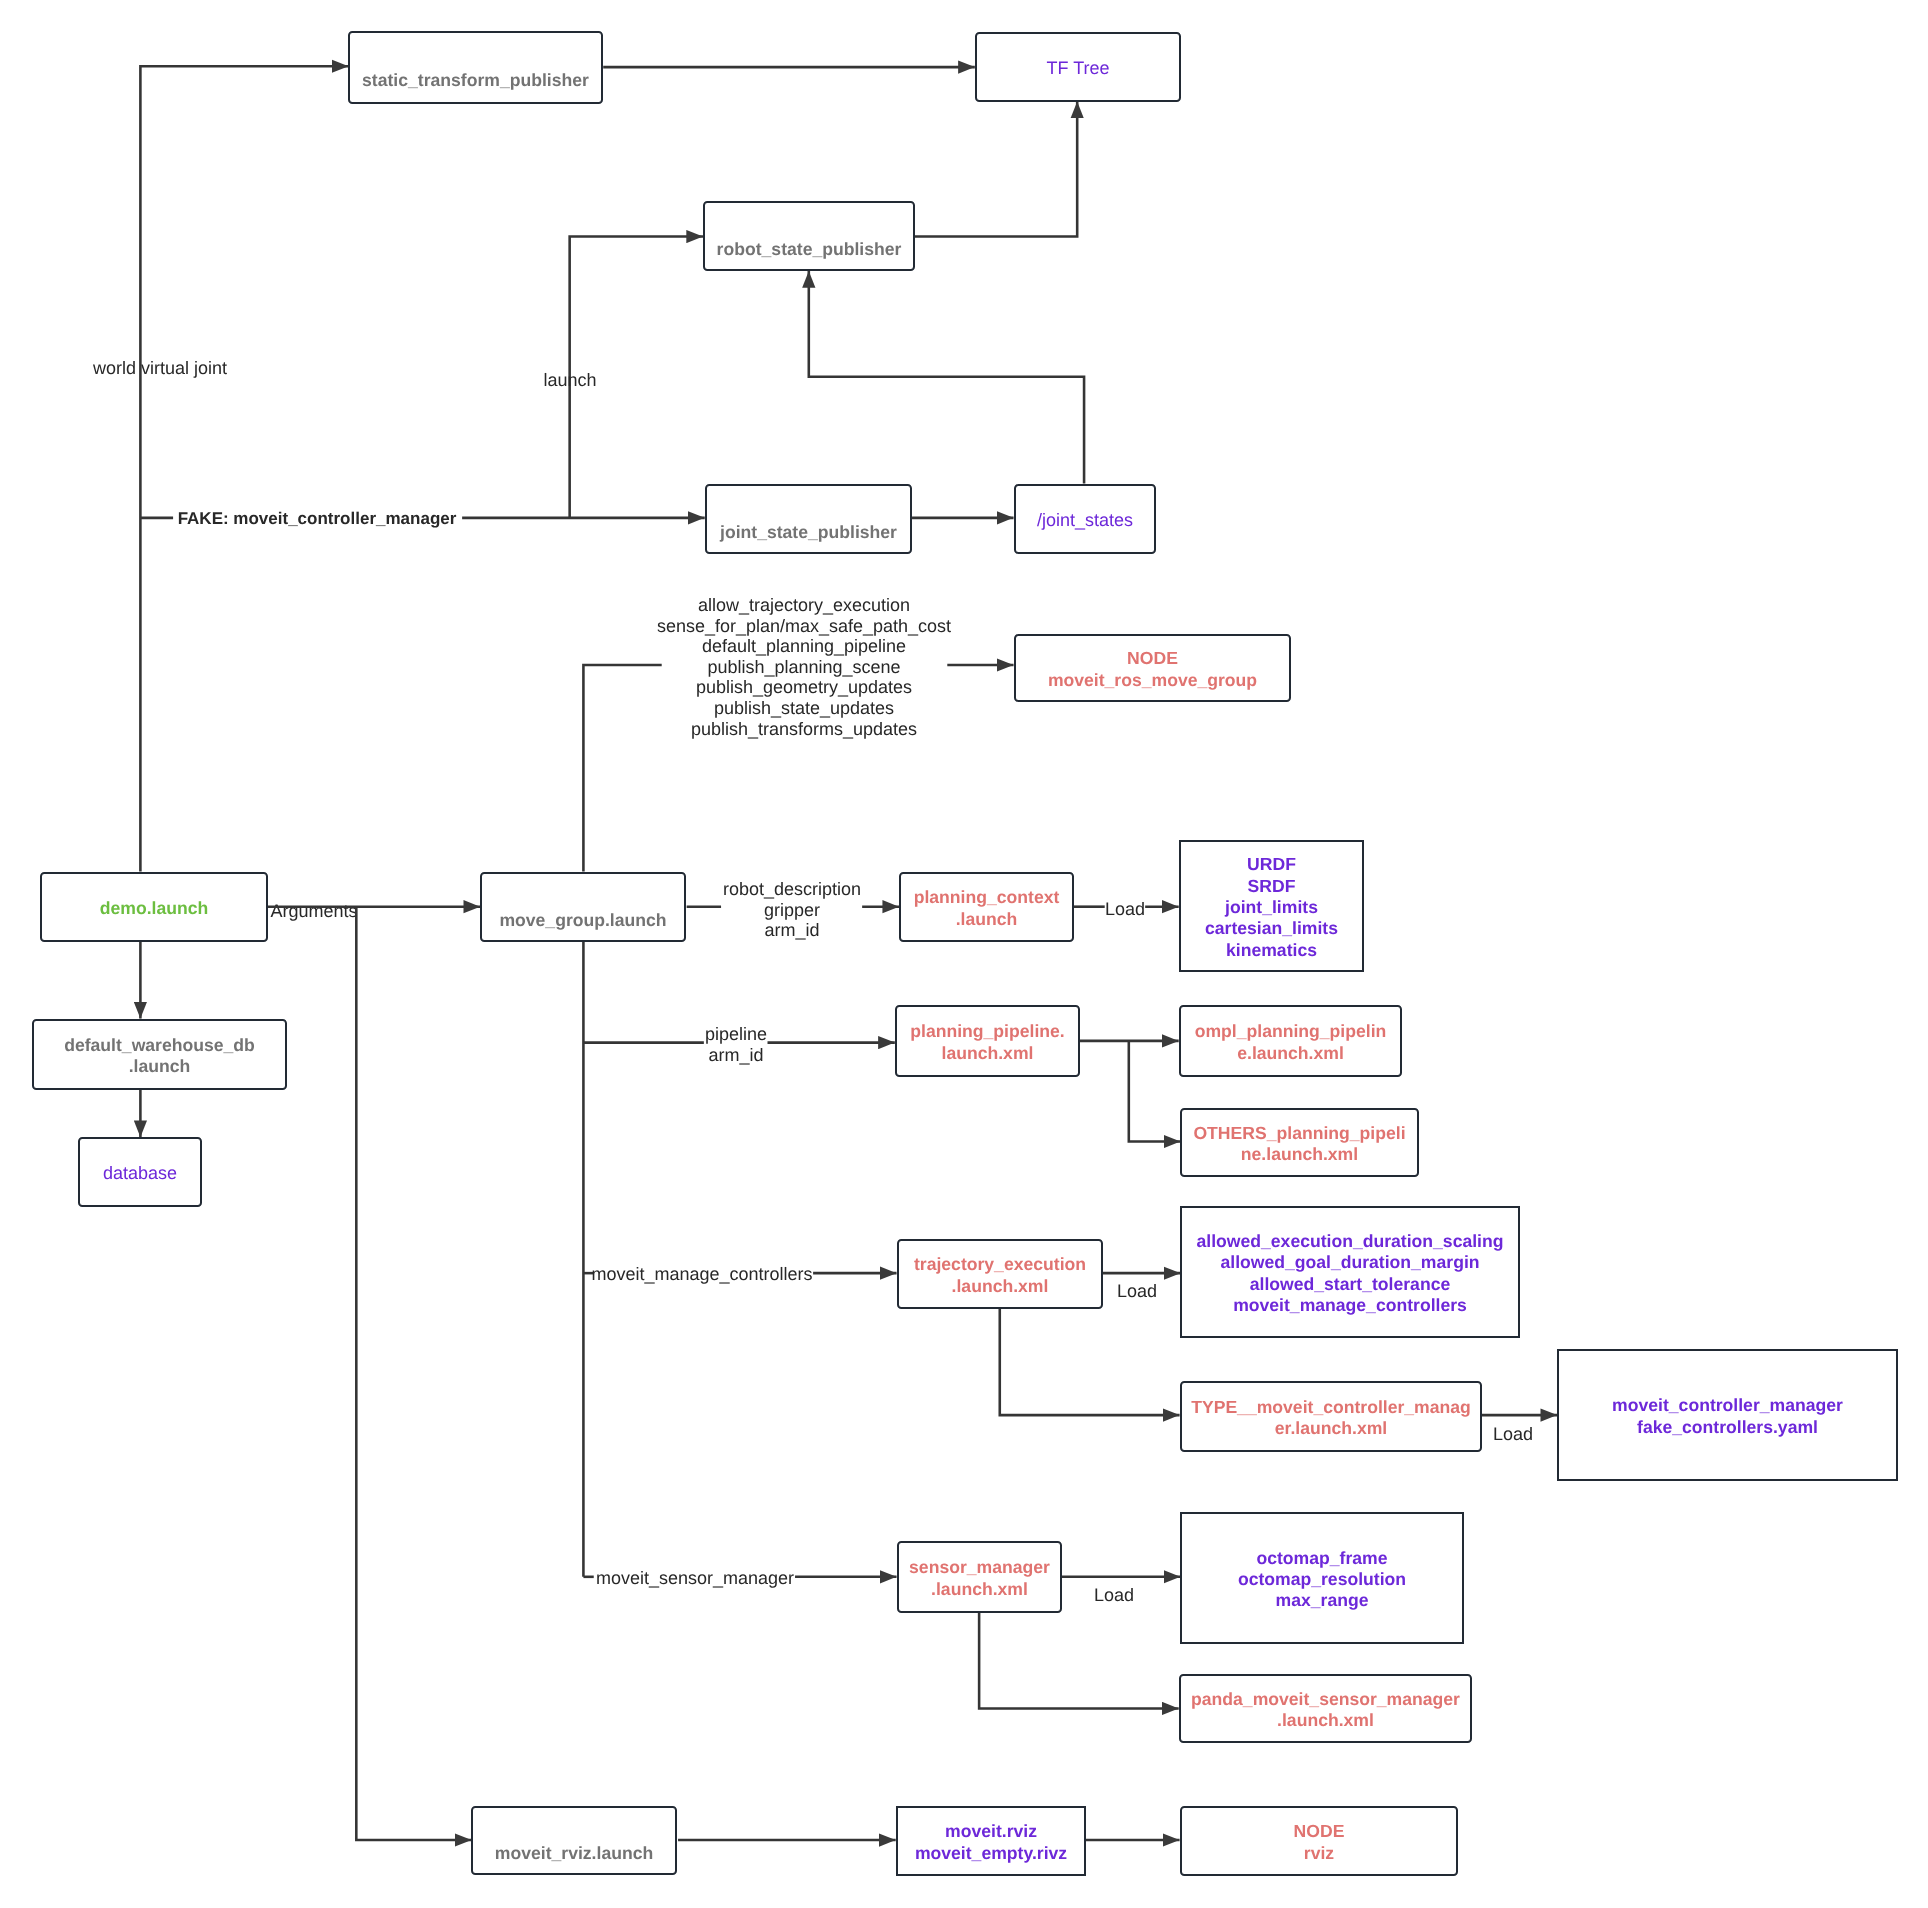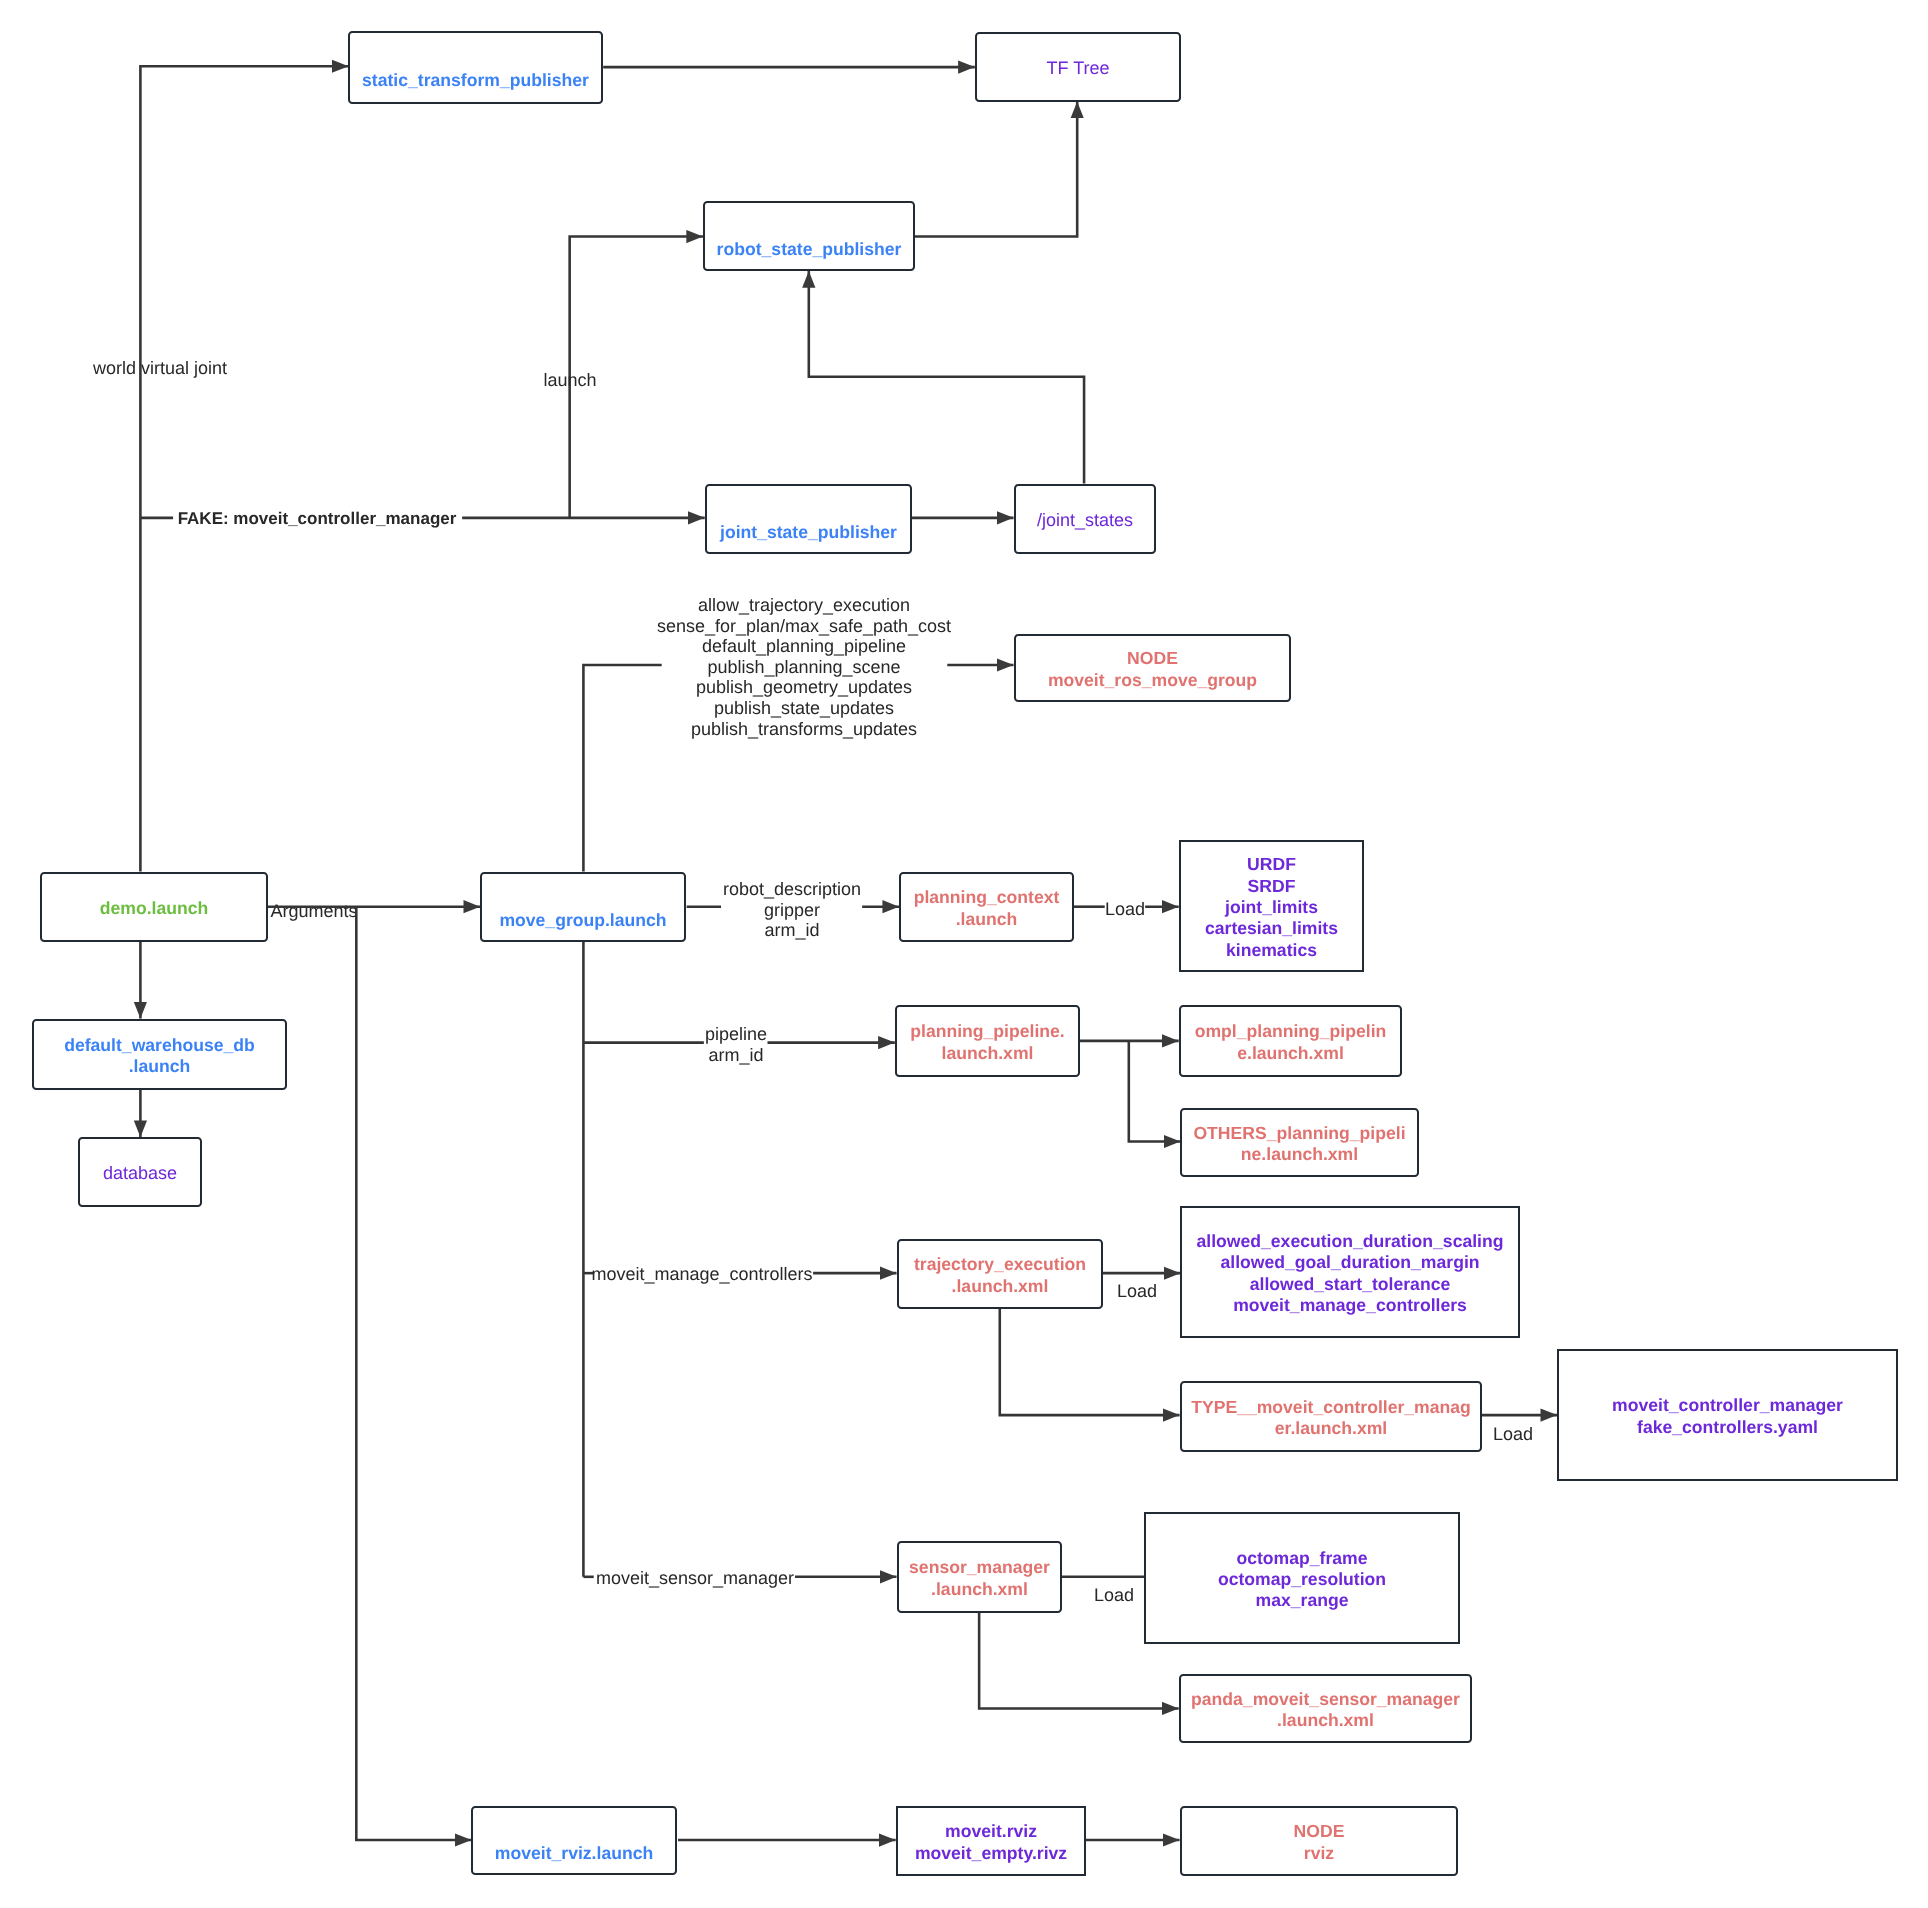--- a/index.html
+++ b/index.html
@@ -10,21 +10,21 @@
   #stage{position:absolute;left:0;top:0;width:1929px;height:1908px;background:#fff;}
   svg#wires{position:absolute;left:0;top:0;width:1929px;height:1908px;z-index:2;}
   .node{position:absolute;z-index:3;box-sizing:border-box;border:2.6px solid #222a34;
         background:#ffffff;display:flex;align-items:center;justify-content:center;
         text-align:center;}
   .node > span{display:block;line-height:1.21;position:relative;top:1.7px;transform:translateZ(0);}
   .rnd{border-radius:4.3px;}
   .bold{font-weight:700;font-size:17.6px;}
   .reg{font-weight:400;font-size:18px;}
   .c-dark{color:#6d28d9;}
-  .c-red{color:#3b82f6;margin-top:23px;}
+  .c-red{color:#737373;margin-top:23px;}
   .c-salmon{color:#e07370;}
   .c-green{color:#6cbe40;}
   .ctrlbl{position:absolute;z-index:4;color:#282828;white-space:nowrap;text-align:center;
           line-height:20.6px;transform:translate(-50%,-50%) translateY(1.7px) translateZ(0);}
   .ctrlbl.under{z-index:1;margin-left:19px;}
   .ctrlbl.reg{font-weight:400;font-size:18px;}
   .ctrlbl.bold{font-weight:700;font-size:17px;}
 </style>
 </head>
 <body>
@@ -173,21 +173,21 @@
     </div>
 
 <div class="node rnd" style="left:1180px;top:1381px;width:302px;height:71px">
   <span><span class="bold c-salmon">TYPE__moveit_controller_manag</span><br><span class="bold c-salmon">er.launch.xml</span></span>
     </div>
 
 <div class="node rnd" style="left:897px;top:1541px;width:165px;height:72px">
   <span><span class="bold c-salmon">sensor_manager</span><br><span class="bold c-salmon">.launch.xml</span></span>
     </div>
 
-<div class="node" style="left:1144px;top:1512px;width:316px;height:132px">
+<div class="node" style="left:1180px;top:1512px;width:284px;height:132px">
   <span><span class="bold c-dark">octomap_frame</span><br><span class="bold c-dark">octomap_resolution</span><br><span class="bold c-dark">max_range</span></span>
     </div>
 
 <div class="node rnd" style="left:1179px;top:1674px;width:293px;height:69px">
   <span><span class="bold c-salmon">panda_moveit_sensor_manager</span><br><span class="bold c-salmon">.launch.xml</span></span>
     </div>
 
 <div class="node rnd" style="left:471px;top:1806px;width:206px;height:69px">
   <span class="bold c-red">moveit_rviz.launch</span>
     </div>

